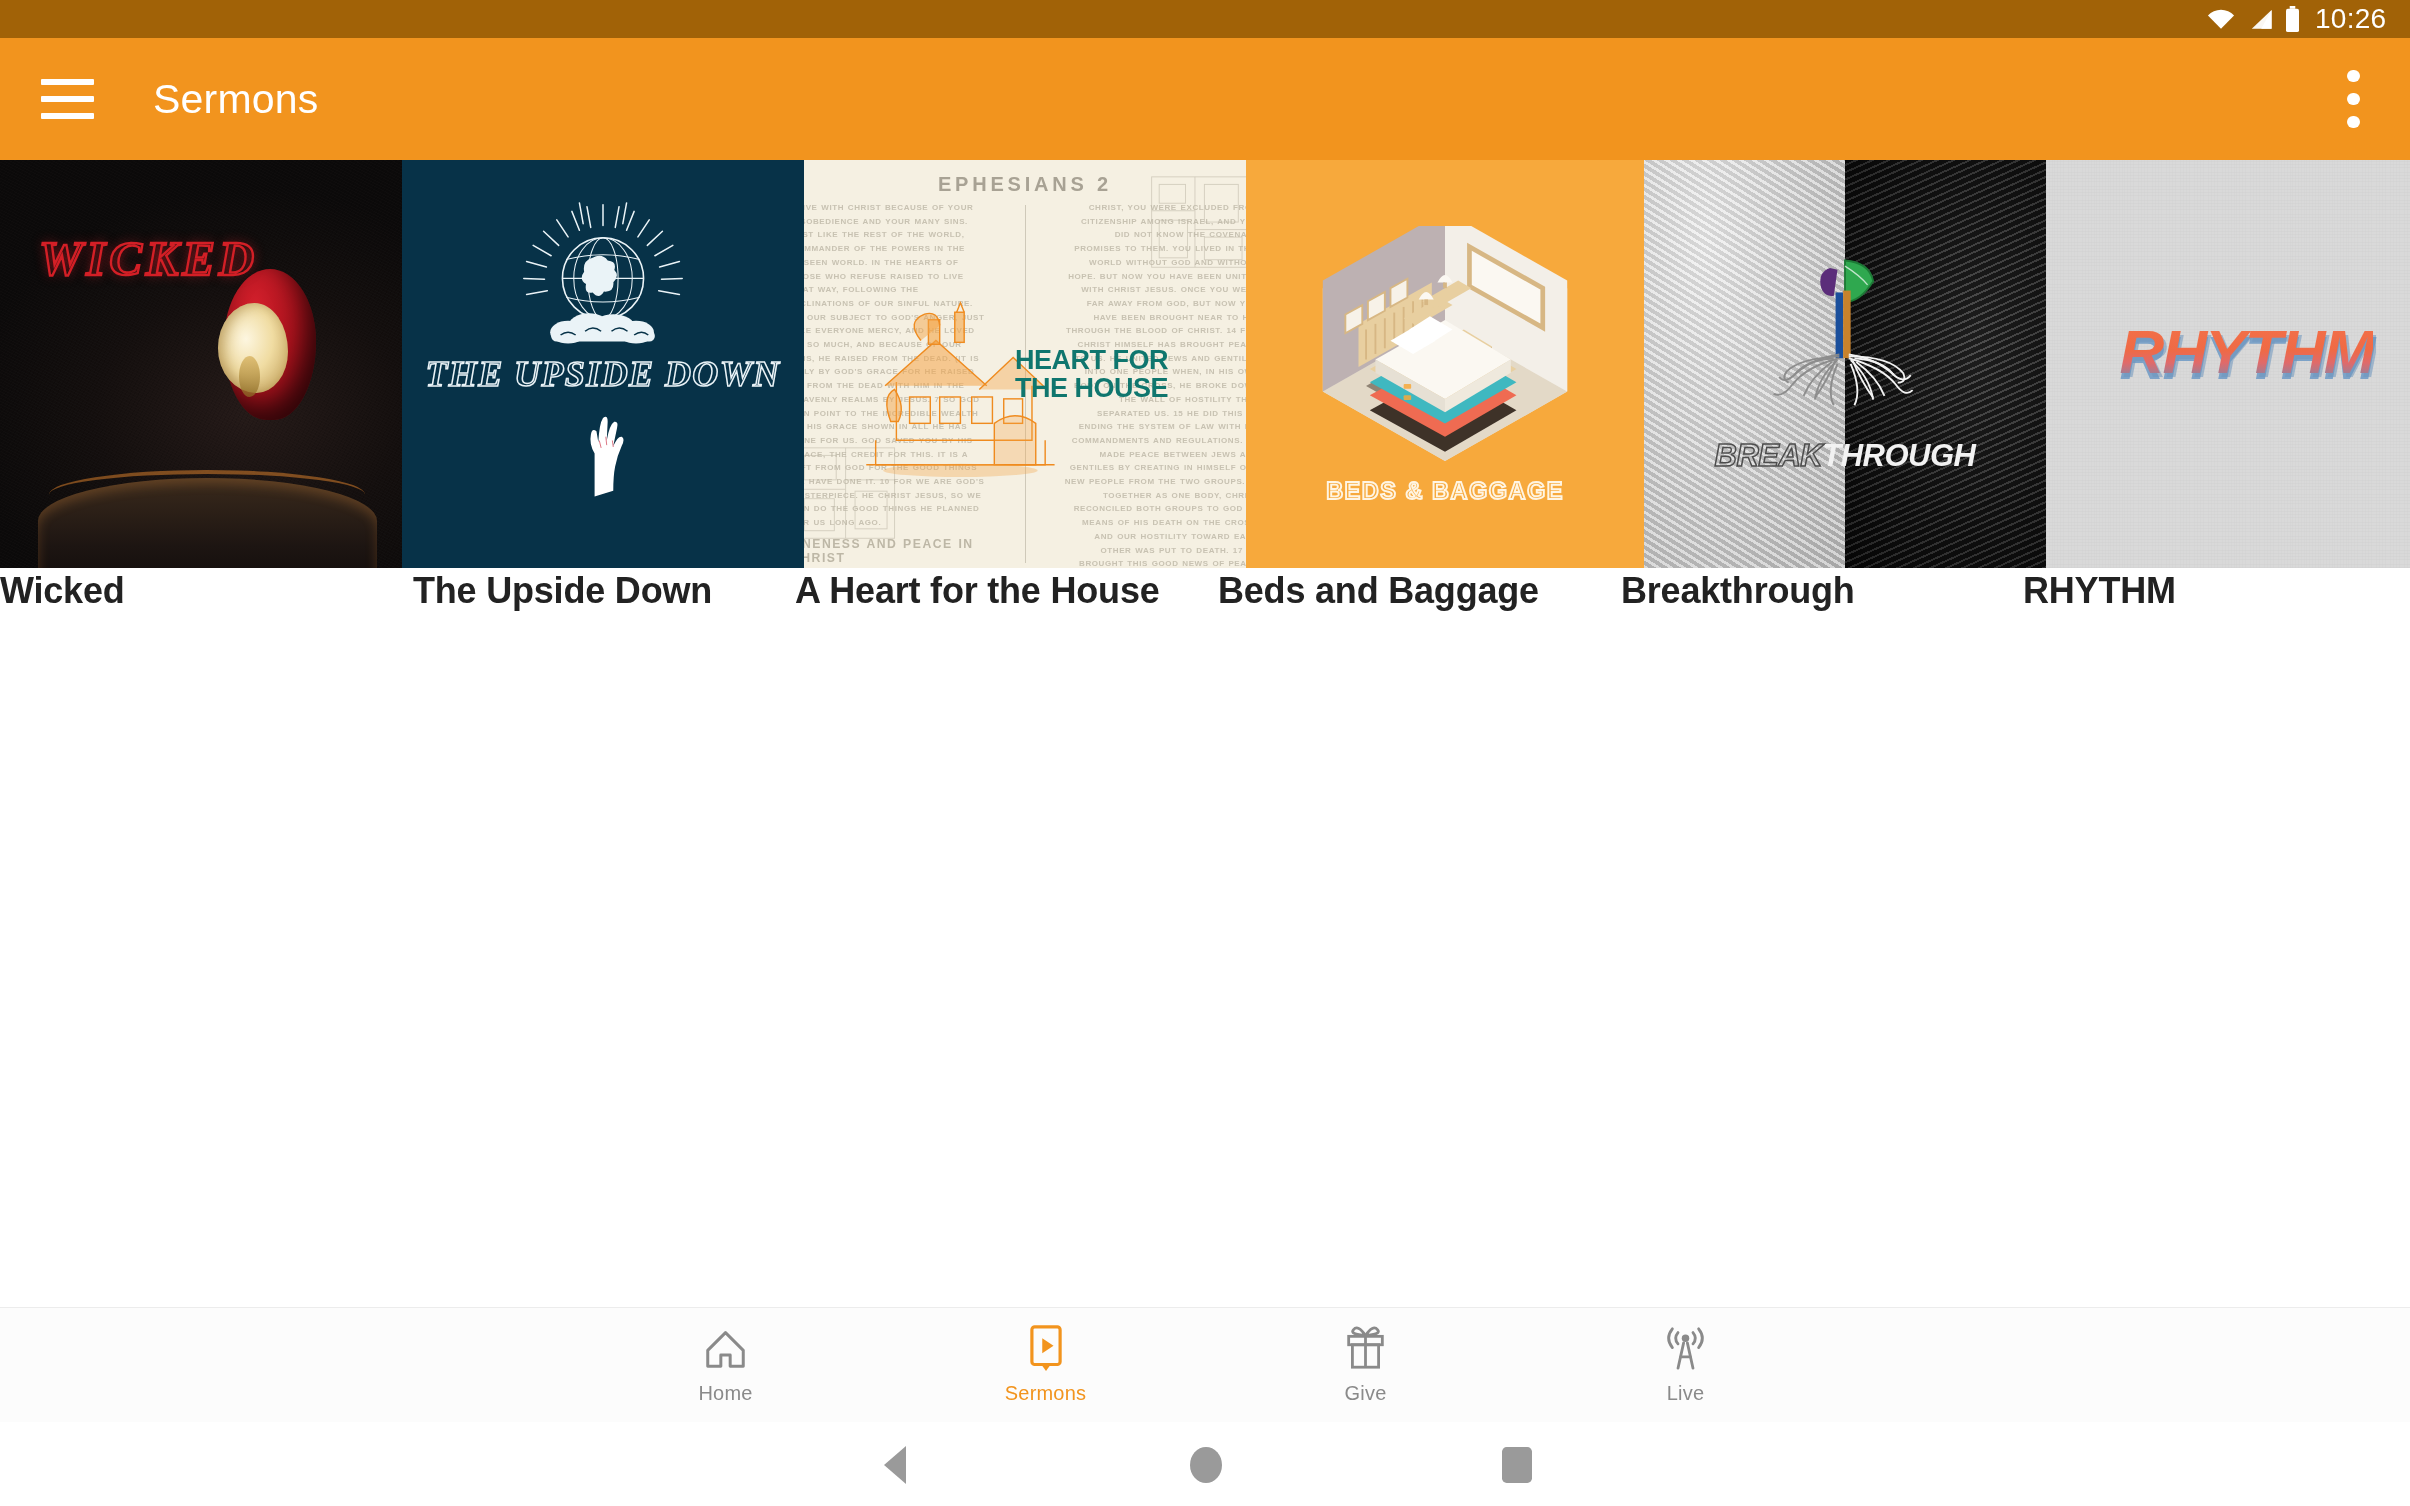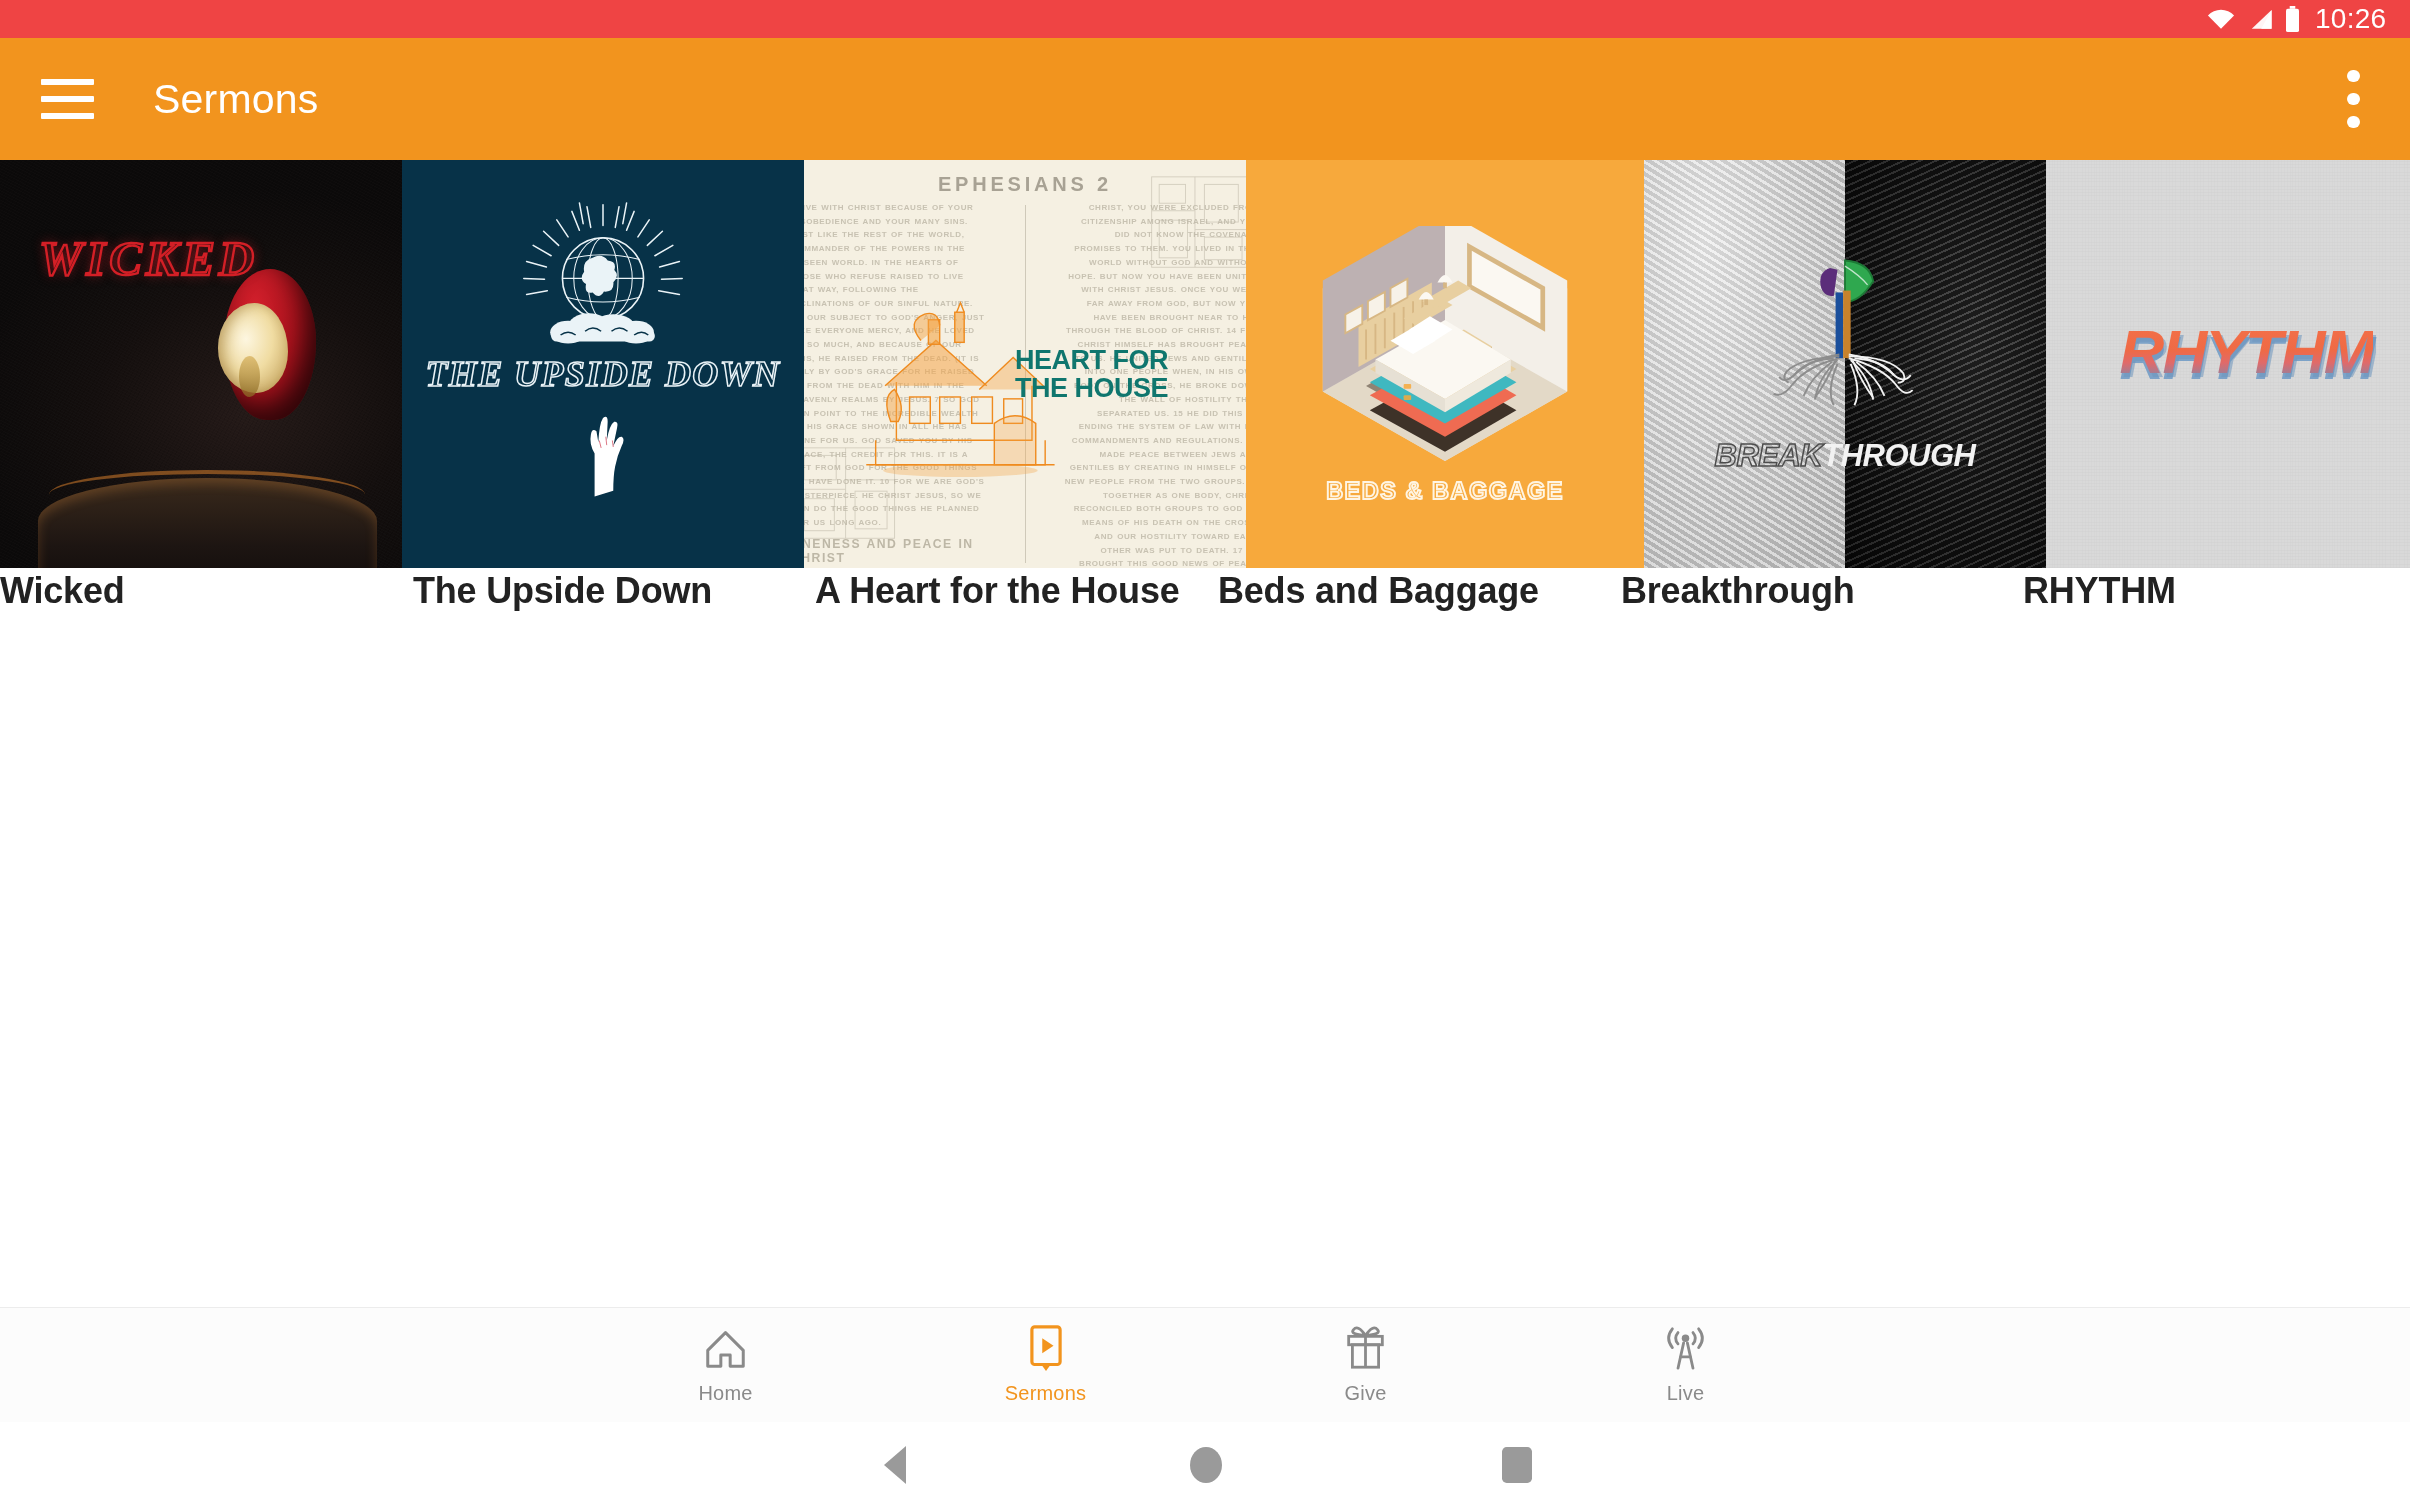--- a/index.html
+++ b/index.html
@@ -6,21 +6,21 @@
   html, body {
     width:2411px; height:1507px;
     background:#ffffff;
     font-family:"Liberation Sans", sans-serif;
     overflow:hidden;
   }
 
   
   .status-bar{
     position:absolute; top:0; left:0; width:2411px; height:38px;
-    background:#ef4444;
+    background:#a16207;
     display:flex; align-items:center; justify-content:flex-end;
     padding-right:24.5px; gap:13px;
   }
   .status-icon{ display:flex; align-items:center; }
   .status-time{
     color:#FFFFFF; font-size:28px; font-weight:400; letter-spacing:0.3px;
     margin-left:1.9px; line-height:1;
   }
 
   
@@ -523,21 +523,21 @@
         <div class="rh-bg"></div>
         <div class="rh-noise"></div>
         <div class="rh-shadow">RHYTHM</div>
         <div class="rh-word">RHYTHM</div>
       </div>
     </div>
   </div>
 
   <div class="card-title" style="left:0px;">Wicked</div>
   <div class="card-title" style="left:413px;">The Upside Down</div>
-  <div class="card-title" style="left:815px;">A Heart for the House</div>
+  <div class="card-title" style="left:795px;">A Heart for the House</div>
   <div class="card-title" style="left:1218px;">Beds and Baggage</div>
   <div class="card-title" style="left:1621px;">Breakthrough</div>
   <div class="card-title" style="left:2023px;">RHYTHM</div>
 </div>
 
 <div class="bottom-nav">
 
   <div class="nav-item">
     <span class="nav-icon">
       <svg width="43" height="43" viewBox="0 0 46 46">

